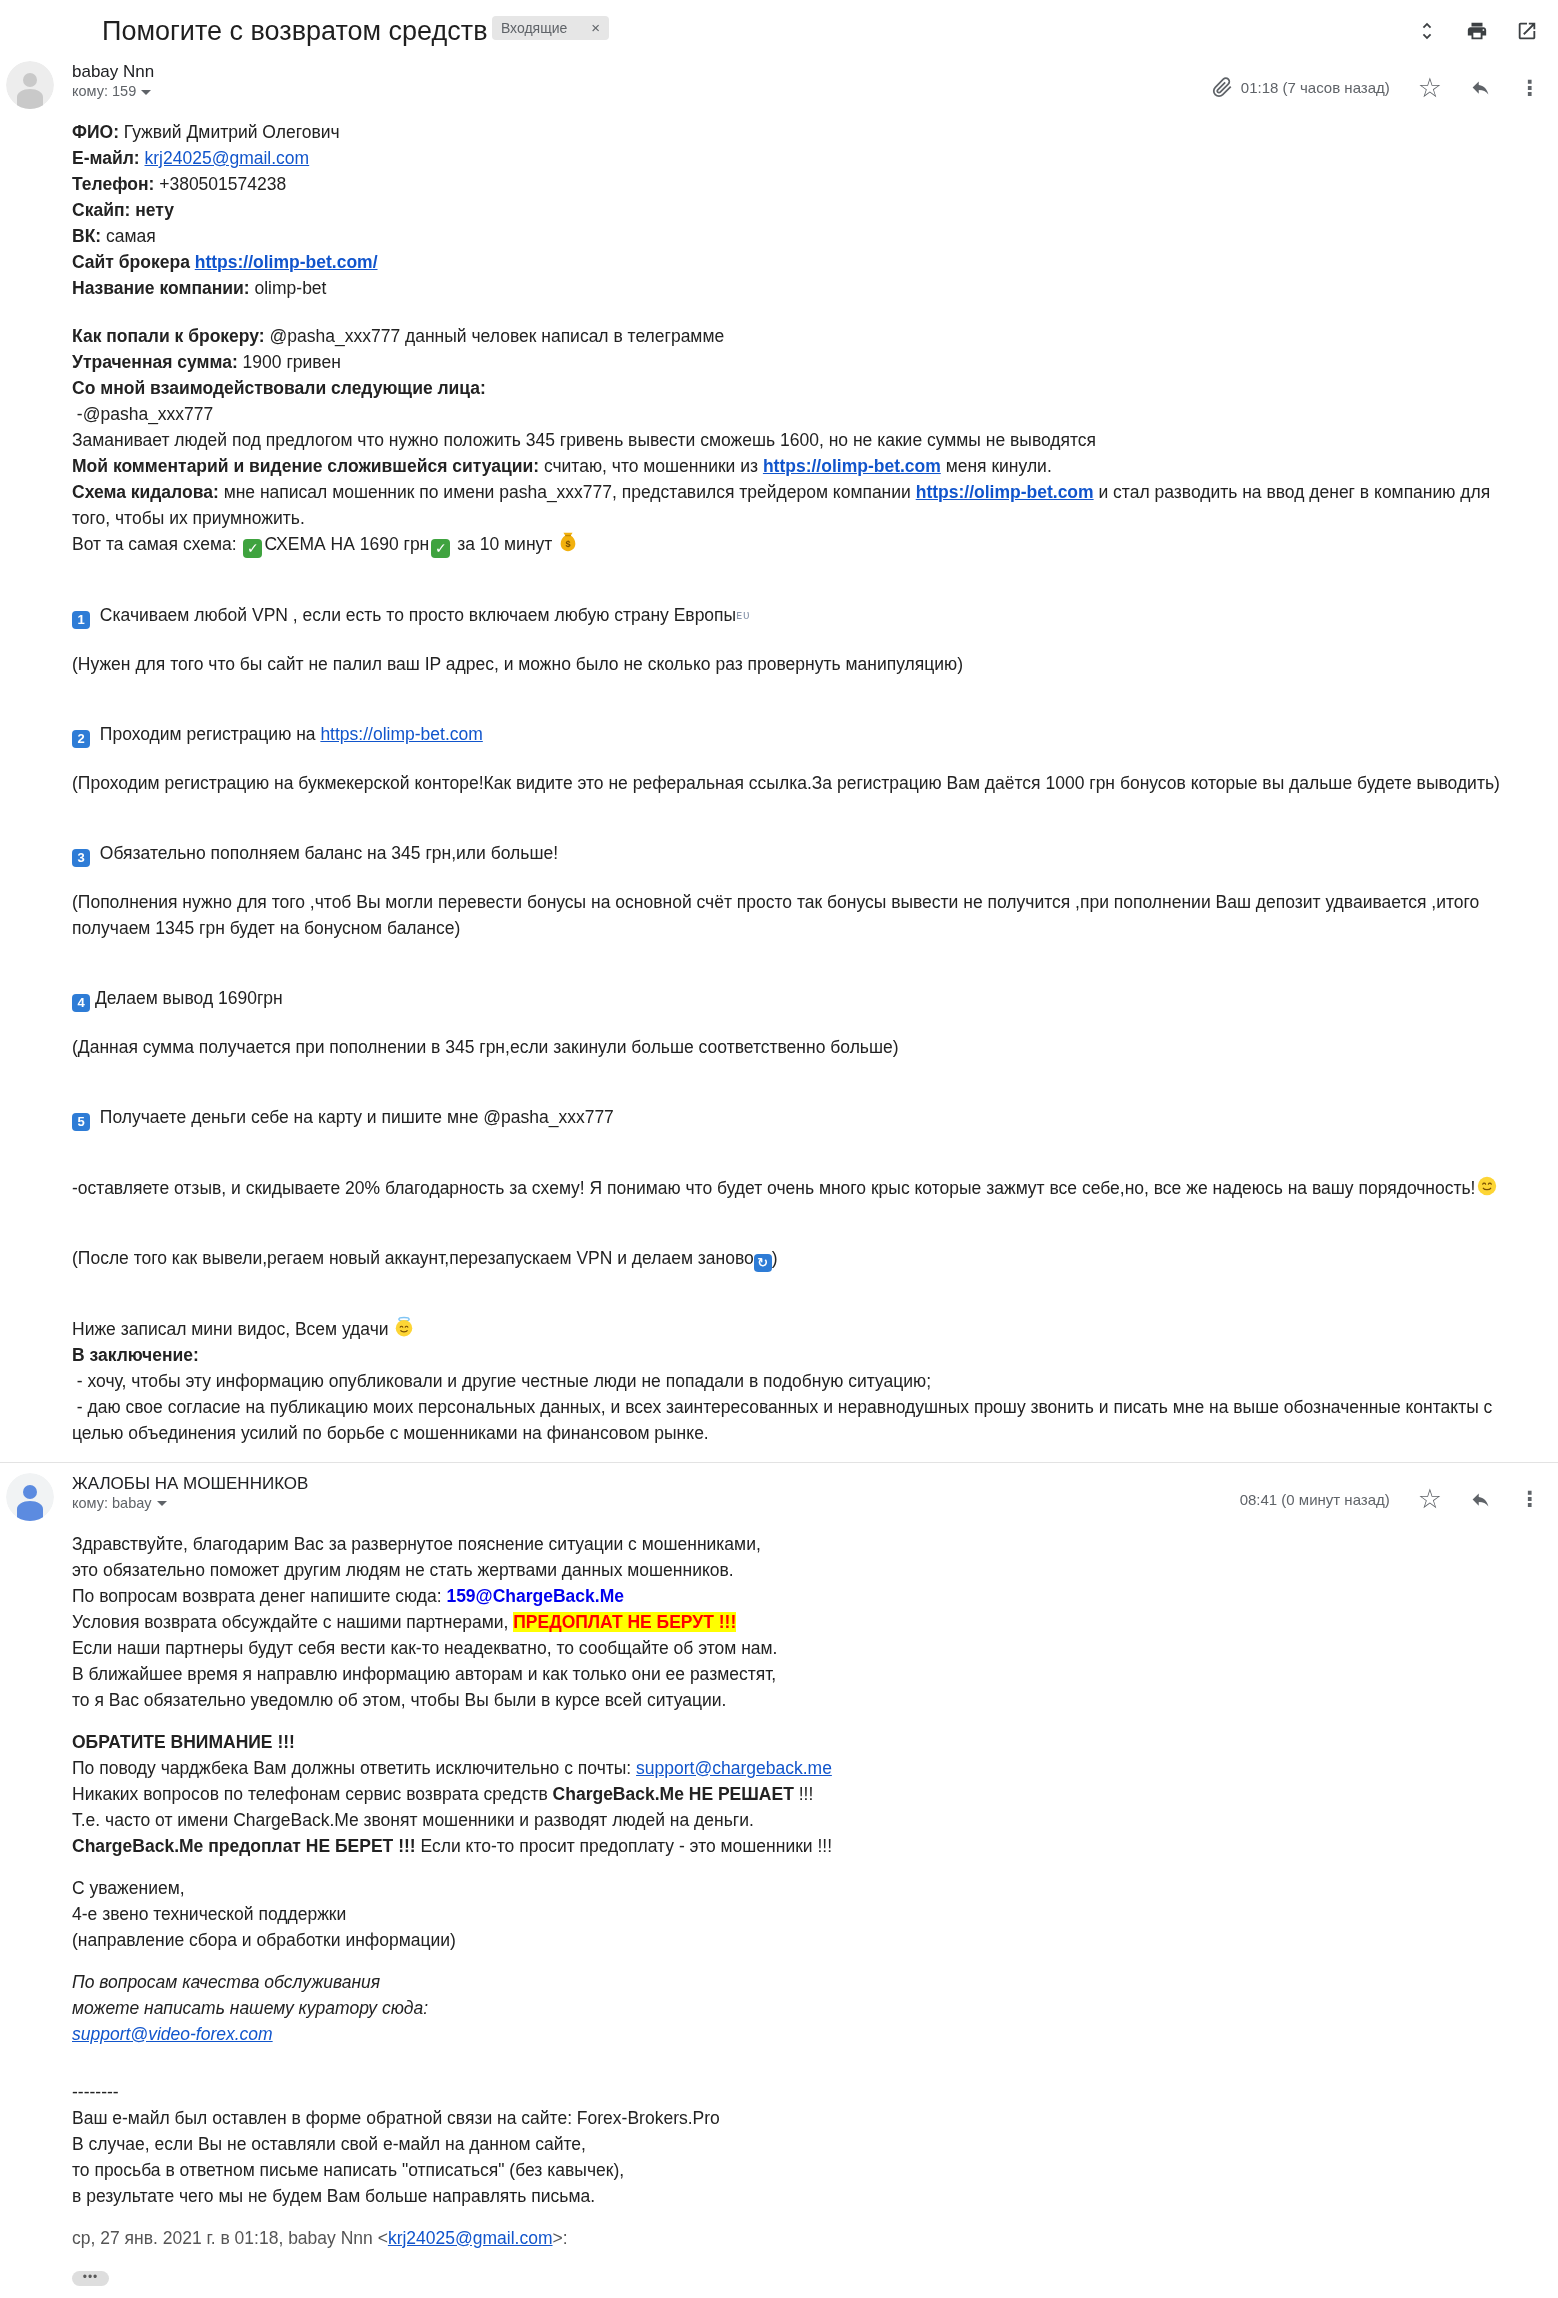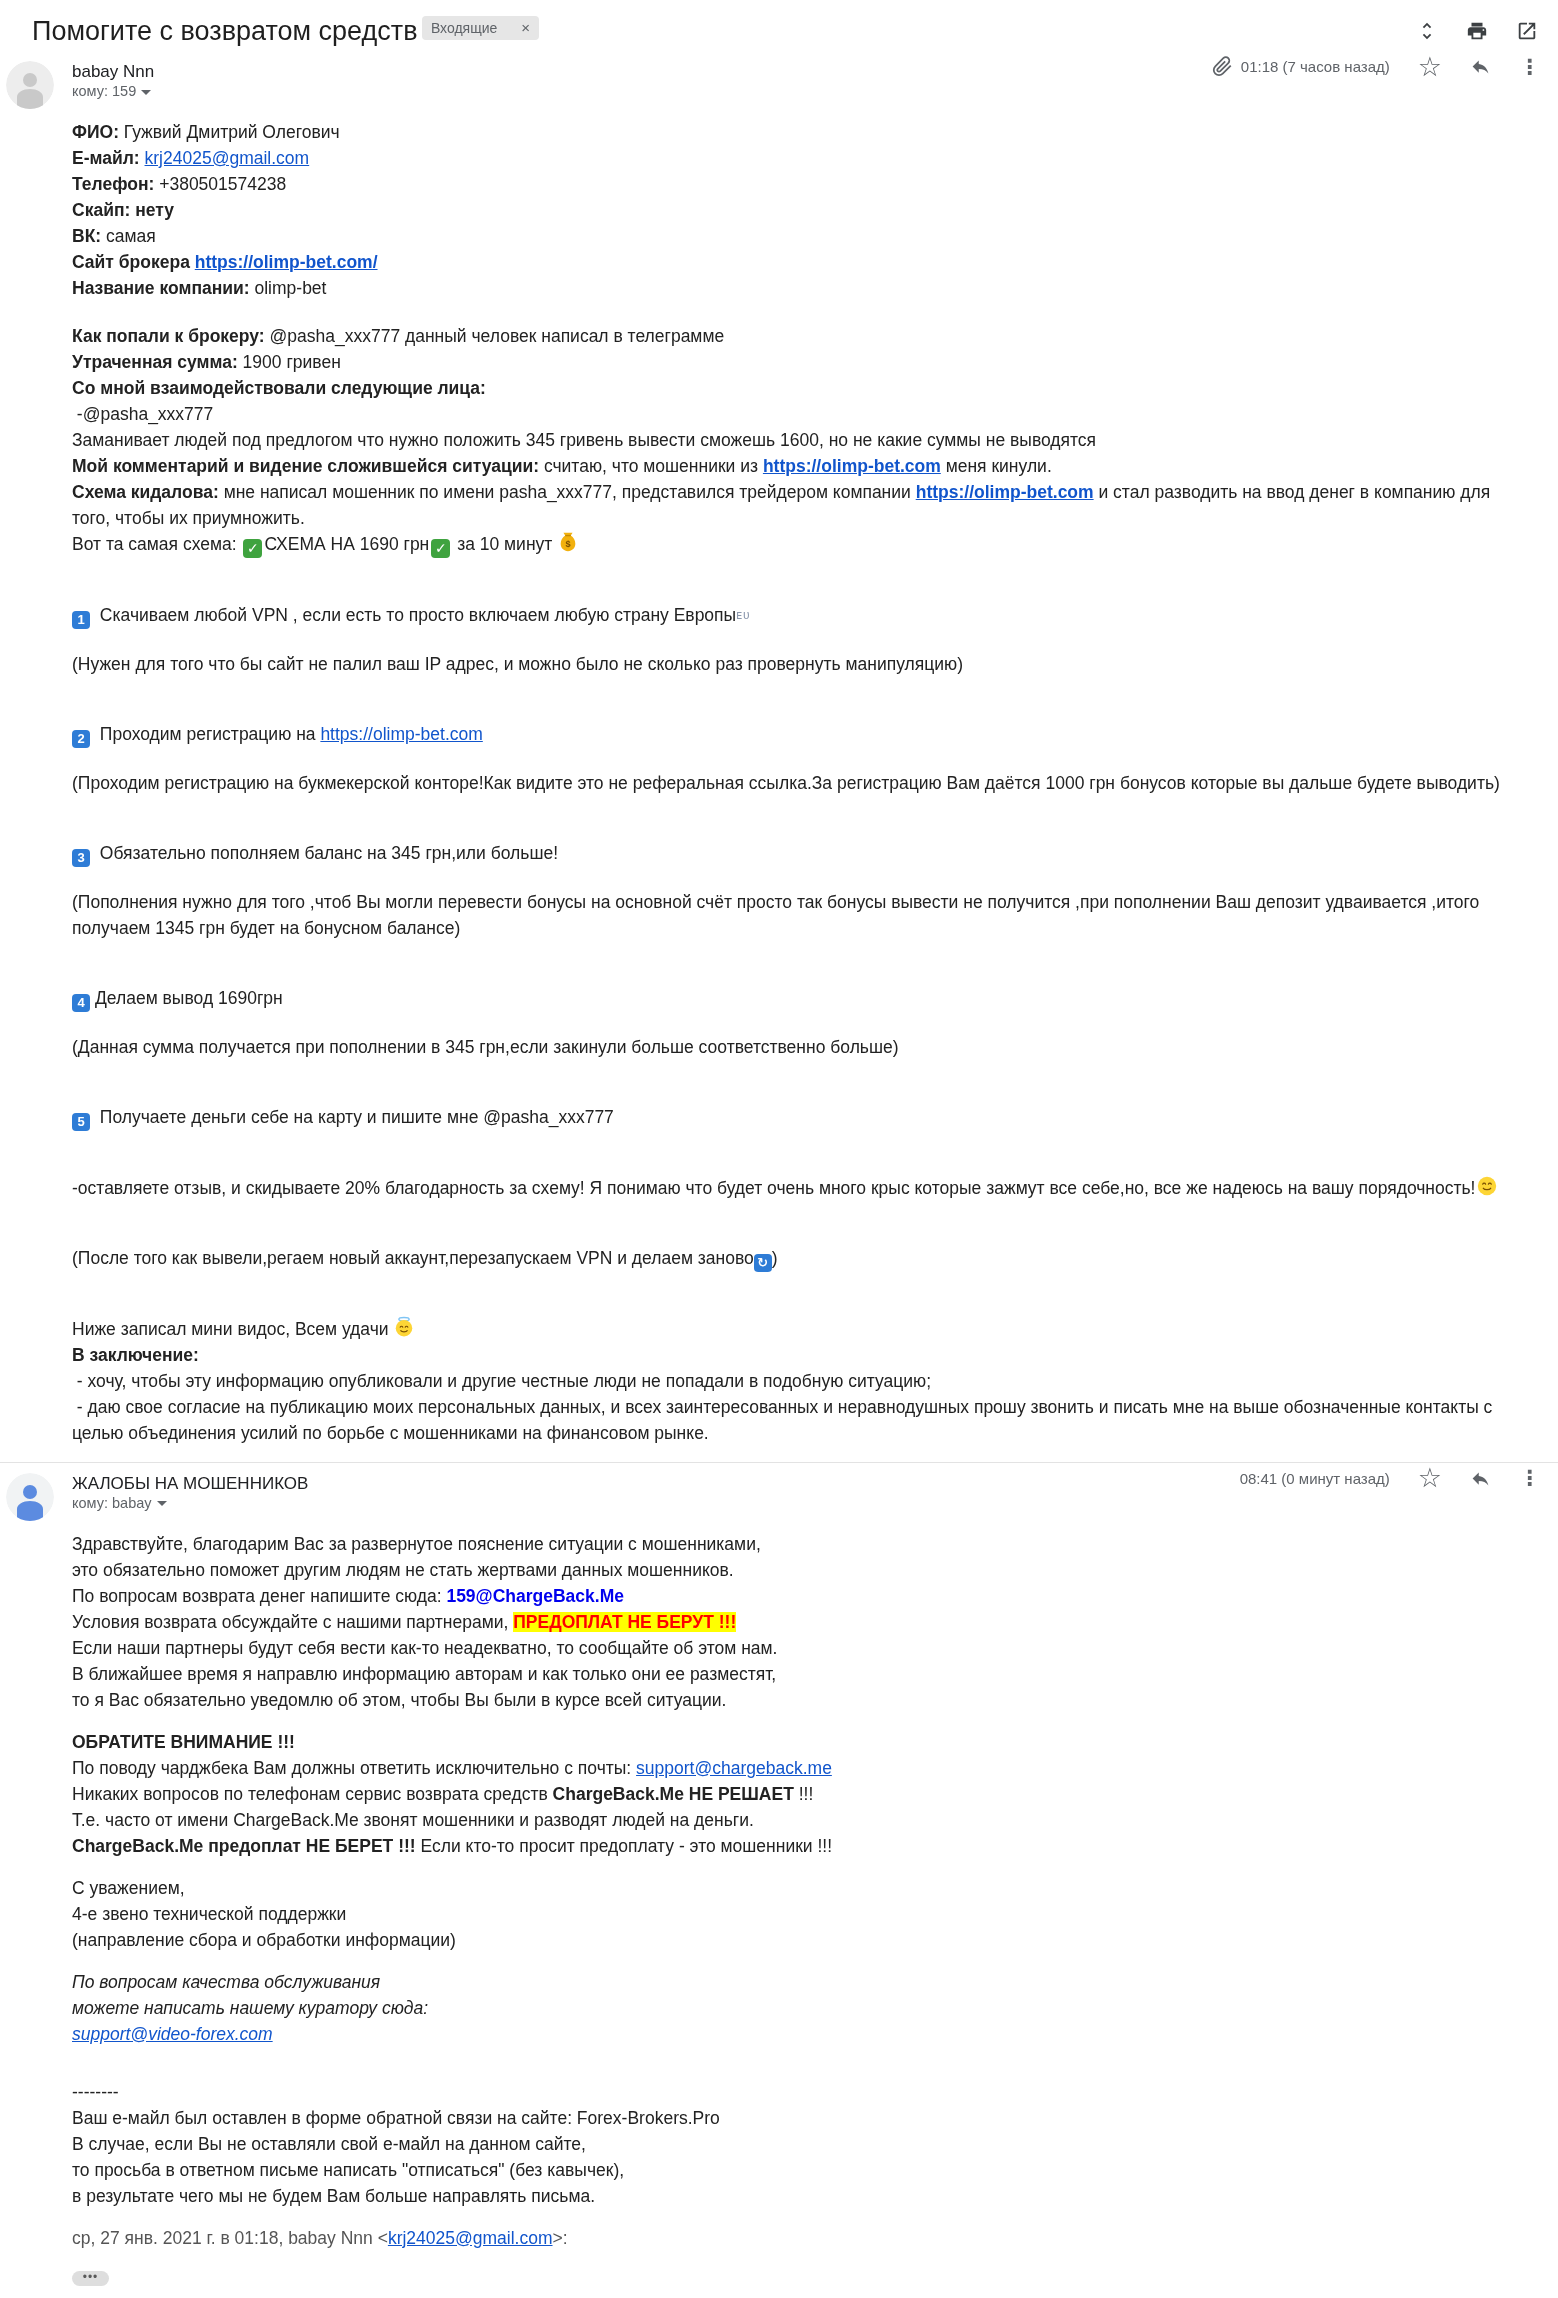--- a/index.html
+++ b/index.html
@@ -1,31 +1,31 @@
 <!DOCTYPE html>
 <html><head>
 <meta charset="utf-8">
 <style>
   html,body{margin:0;padding:0;background:#fff;font-family:"Liberation Sans","DejaVu Sans",sans-serif;color:#222;}
   .page{position:relative;width:1558px;height:2298px;overflow:hidden;background:#fff;}
   
-  .thread-header{position:relative;padding:16px 200px 4px 32px;}
+  .thread-header{position:relative;padding:16px 200px 4px 102px;}
   .thread-title{display:inline;font-size:27px;font-weight:400;color:#1f1f1f;}
   .chip{display:inline-flex;align-items:center;gap:24px;background:#e6e6e6;color:#5f6368;font-size:14px;padding:4px 9px;border-radius:4px;vertical-align:7px;white-space:nowrap;justify-content:flex-end;}
   .chip-x{cursor:pointer;font-size:15px;line-height:10px;}
   .header-icons{position:absolute;right:20px;top:20px;display:flex;gap:28px;align-items:center;}
   .hicon{width:22px;height:22px;fill:#3c4043;cursor:pointer;}
   
   .email{position:relative;}
   .email-header{position:relative;padding:10px 170px 0 72px;min-height:46px;}
   .avatar{position:absolute;left:6px;top:10px;width:48px;height:48px;border-radius:50%;overflow:hidden;}
   .sender-name{font-size:17px;font-weight:normal;color:#202124;line-height:21px;}
   .to-row{font-size:14.5px;color:#5f6368;display:inline-flex;align-items:center;gap:5px;cursor:pointer;}
   .caret{width:0;height:0;border-left:5px solid transparent;border-right:5px solid transparent;border-top:5px solid #5f6368;margin-top:2px;}
-  .meta{position:absolute;right:18px;top:5px;display:flex;align-items:center;color:#5f6368;}
+  .meta{position:absolute;right:18px;top:26px;display:flex;align-items:center;color:#5f6368;}
   .micon{width:21px;height:21px;fill:none;stroke:#5f6368;stroke-width:2;}
   .micon-fill{width:21px;height:21px;fill:#5f6368;}
   .meta .time{font-size:15px;margin:0 28px 0 8px;white-space:nowrap;}
   .star{font-size:27px;line-height:20px;color:#5f6368;margin-right:28px;cursor:pointer;}
   .replyic{margin-right:28px;cursor:pointer;display:flex;}
   .dots{font-size:21px;font-weight:bold;color:#5f6368;cursor:pointer;line-height:20px;}
   
   .email-body{padding:12px 32px 0 72px;font-size:17.5px;line-height:26px;color:#222;}
   .line{min-height:26px;}
   .blank{height:22px;min-height:22px;}

